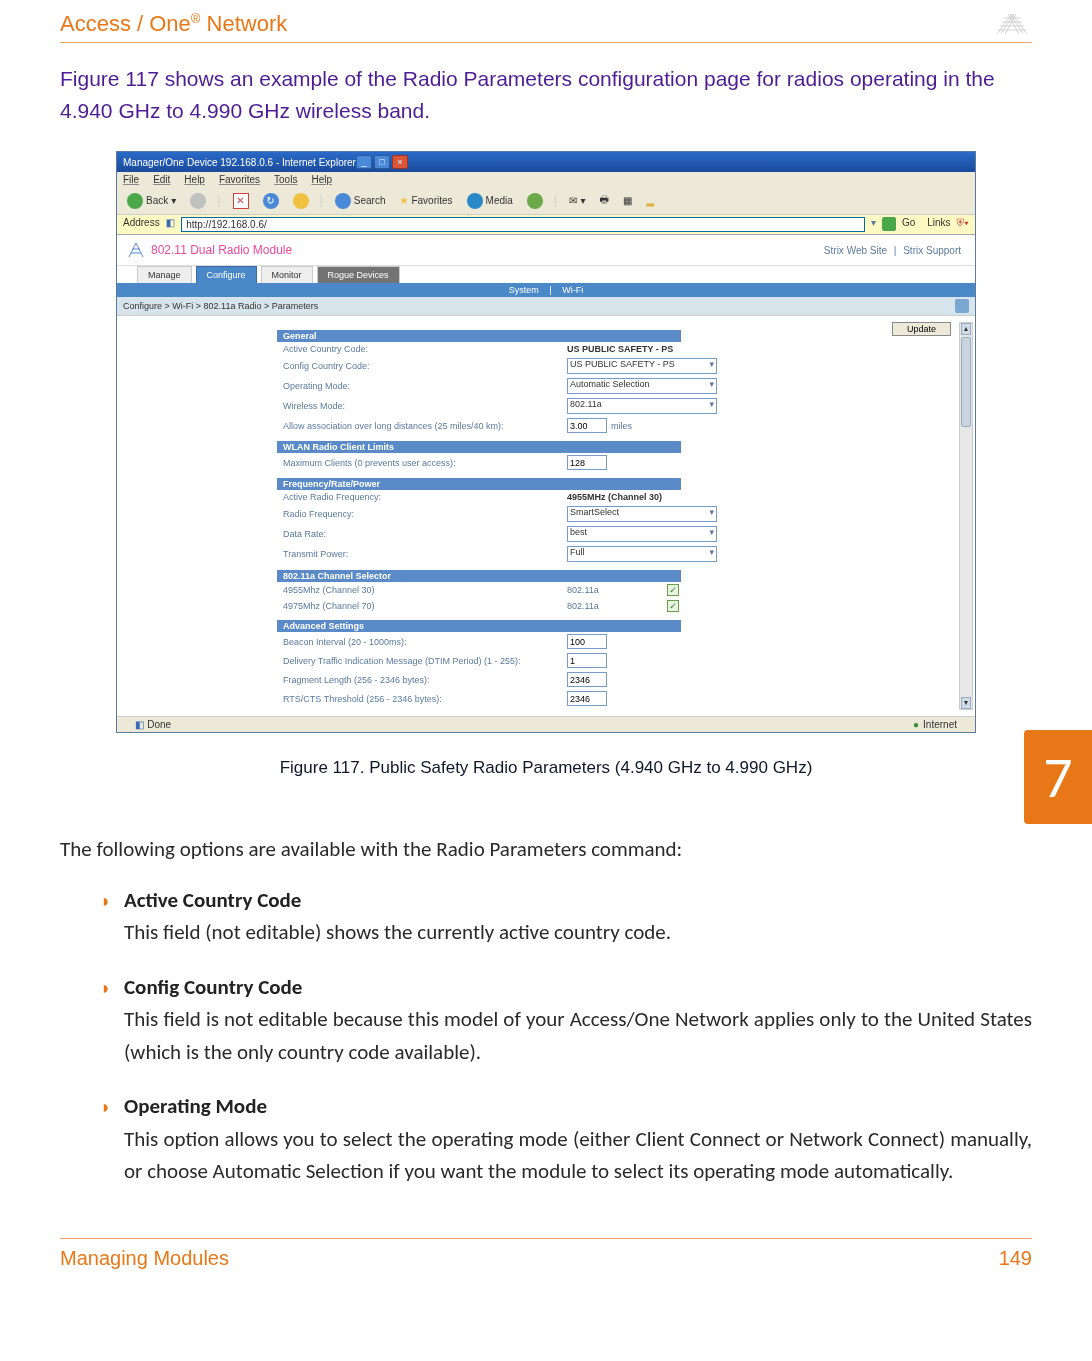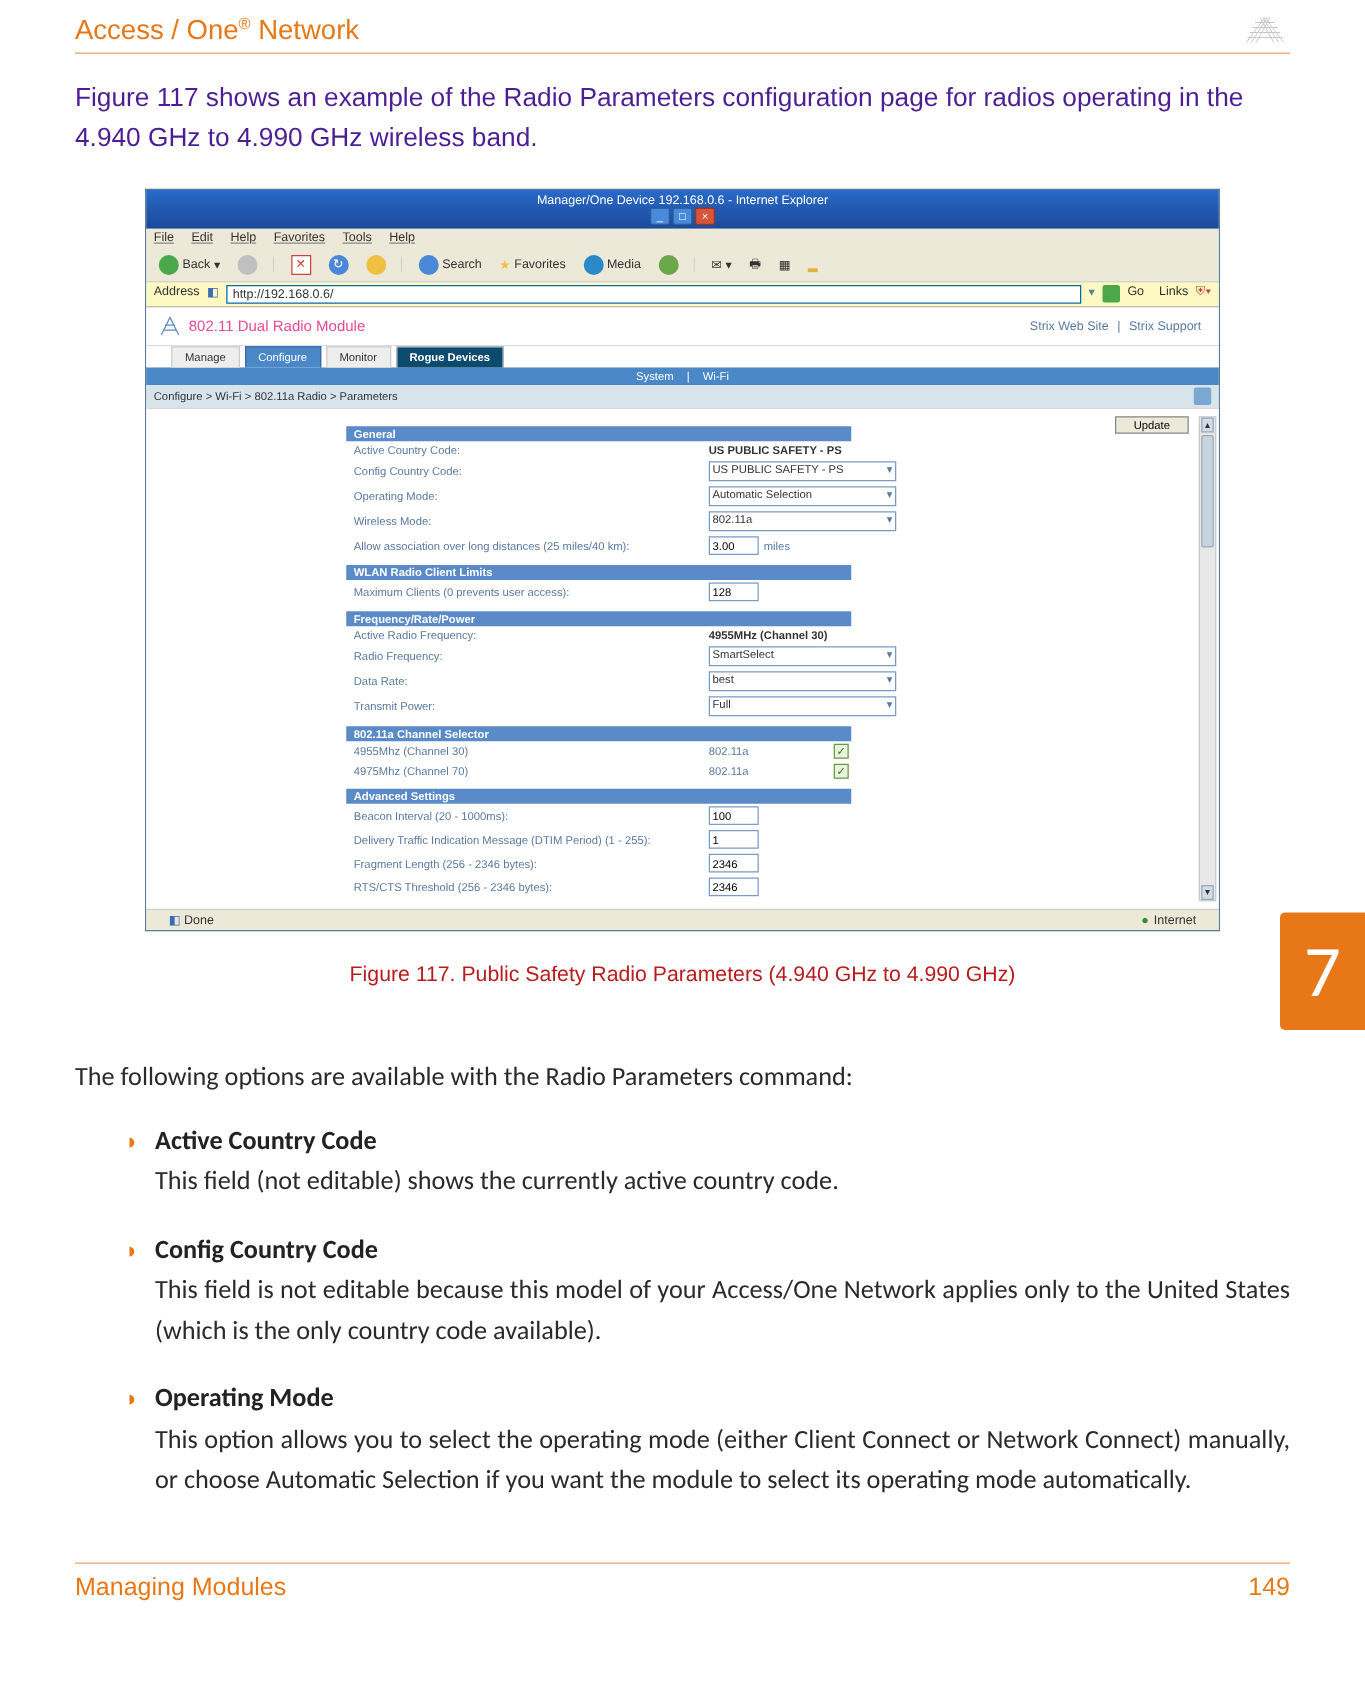--- a/index.html
+++ b/index.html
@@ -46,21 +46,20 @@
     font-size: 10px;
   }
   .ss-titlebar {
     background: linear-gradient(to bottom, #2a6ac8, #1a4a9a);
     color: #fff;
     padding: 3px 6px;
     display: flex;
     justify-content: flex-start;
     align-items: center;
     font-size: 10px;
-    flex-direction: column;
   }
   .ss-winbtns { display: flex; gap: 2px; }
   .ss-winbtn { width: 16px; height: 14px; background:#4a88d8; border:1px solid #2a5aa0; border-radius:2px; display:flex; align-items:center; justify-content:center; color:#fff; font-size:9px; }
   .ss-winbtn.close { background:#d8553a; border-color:#a03020; }
   .ss-menubar { background:#ece9d8; padding:2px 6px; display:flex; gap:14px; }
   .ss-menubar span { text-decoration: underline; text-decoration-color:#888; }
   .ss-toolbar { background:#ece9d8; padding:3px 6px; display:flex; align-items:center; gap:6px; border-bottom:1px solid #ccc; }
   .tb-btn { display:flex; align-items:center; gap:3px; padding:2px 4px; }
   .tb-icon { width:16px; height:16px; border-radius:50%; display:inline-block; }
   .tb-icon.back { background:#4aa84a; }
@@ -75,21 +74,21 @@
   .addr-field { flex:1; background:#fff; border:1px solid #0369a1; padding:1px 4px; font-size:10px; }
   .go-btn { background:#4aa84a; width:14px; height:14px; border-radius:2px; }
   .ss-app-hdr { background:#fff; padding:6px 10px; display:flex; justify-content:space-between; align-items:center; border-bottom:1px solid #ddd; }
   .app-logo { display:flex; align-items:center; gap:6px; color:#ec4899; font-size:12px; }
   .app-logo-icon { width:18px; height:18px; }
   .top-links { color:#5a7aa0; font-size:10px; }
   .top-links span { margin:0 4px; }
   .ss-tabs-row { background:#fff; padding:0 20px; display:flex; gap:4px; }
   .ss-tab { padding:3px 10px; font-size:9px; border:1px solid #ccc; border-bottom:none; background:#eee; }
   .ss-tab.active { background:#4a88c8; color:#fff; border-color:#3a68a8; }
-  .ss-tab.dark { background:#0c4a6e; color:#fff;font-weight:bold; }
+  .ss-tab.dark { background:#737373; color:#fff; }
   .ss-subtab { background:#4a88c8; color:#fff; font-size:9px; padding:2px 0; text-align:center; }
   .ss-subtab span { margin:0 8px; }
   .ss-breadcrumb { background:#d8e4ec; padding:2px 6px; font-size:9px; display:flex; justify-content:space-between; align-items:center; }
   .refresh-corner { width:14px; height:14px; background:#7aa8d0; border-radius:2px; }
   .ss-content { background:#fff; padding:8px 20px 8px 160px; position:relative; min-height:380px; border-top:1px solid #ccc; }
   .update-row { position:absolute; top:6px; right:24px; }
   .update-btn { font-size:9px; padding:1px 14px; border:1px solid #888; background:#ece9d8; }
   .scrollbar-v { position:absolute; right:2px; top:6px; bottom:6px; width:14px; background:#e8e8e8; border:1px solid #ccc; }
   .scrollbar-v .thumb { position:absolute; top:14px; left:1px; right:1px; height:90px; background:#c8d4e0; border:1px solid #9ab; border-radius:2px; }
   .scrollbar-v .arrow { position:absolute; left:1px; right:1px; height:12px; background:#d0dce8; border:1px solid #9ab; font-size:8px; text-align:center; }
@@ -99,21 +98,21 @@
   .field-val-static { color:#333; font-weight:bold; font-size:9px; }
   .field-input { width:150px; border:1px solid #7a9ac8; padding:0 2px; font-size:9px; height:15px; background:#fff; }
   .field-input.short { width:40px; }
   .field-sel { width:150px; border:1px solid #7a9ac8; font-size:9px; height:16px; background:#fff; position:relative; padding:0 2px; }
   .field-sel::after { content:"▾"; position:absolute; right:2px; top:0; color:#5a7aa0; }
   .chk { width:12px; height:12px; border:1px solid #6a9a4a; background:#e8f4e0; color:#2a7a2a; font-size:9px; text-align:center; line-height:10px; }
   .ss-status { background:#ece9d8; border-top:1px solid #ccc; padding:2px 18px; display:flex; justify-content:space-between; font-size:10px; }
   .status-right { display:flex; align-items:center; gap:4px; }
   .figure-caption {
     text-align:center;
-    color:#b91c1c;
+    color:#0f172a;
     font-family: Arial, sans-serif;
     font-size:17px;
     margin: 20px 0 55px 0;
   }
   .body-text {
     font-size:21px;
     line-height:1.55;
     font-family: "Optima", "Candara", "Calibri", sans-serif;
     color:#2a2a2a;
   }

